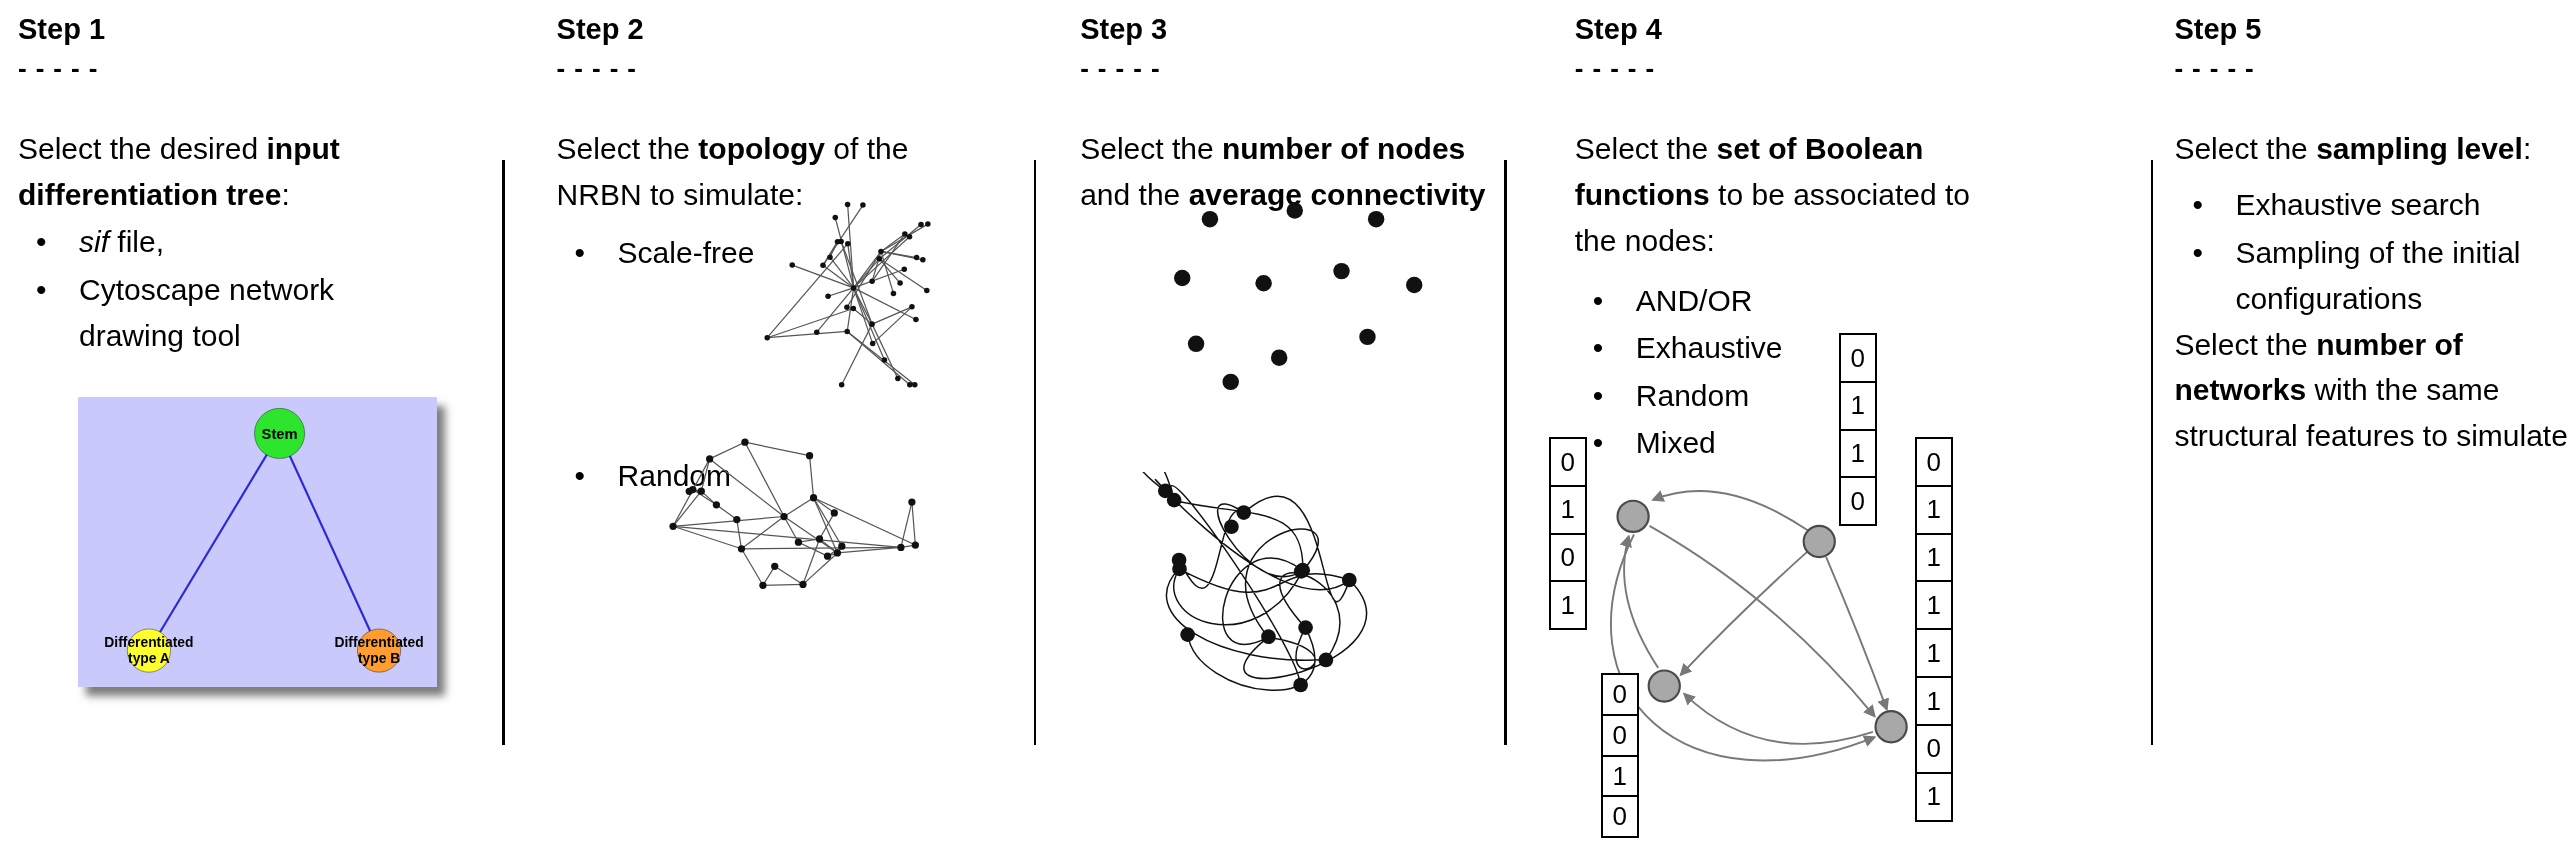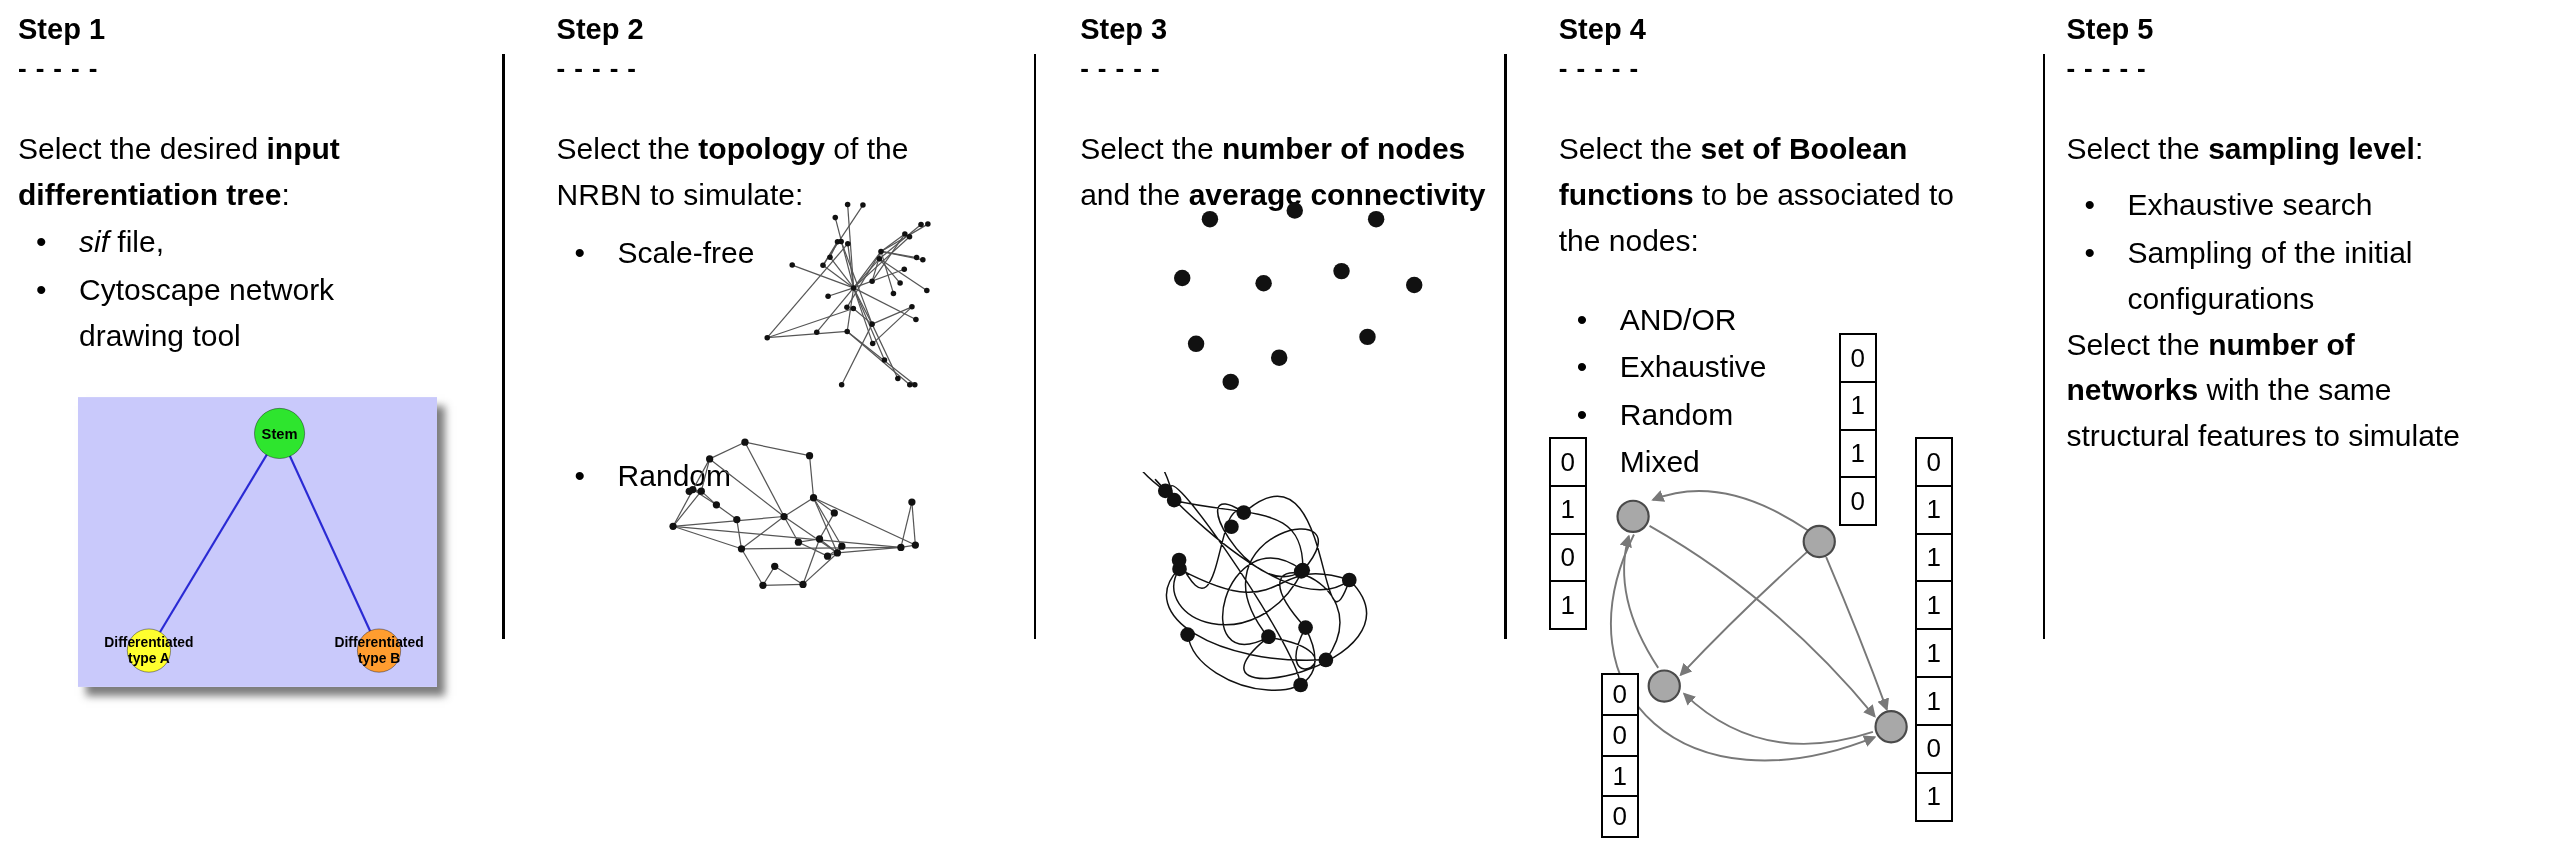--- a/index.html
+++ b/index.html
@@ -1,39 +1,39 @@
 <!DOCTYPE html>
 <html style="font-size:14px"><head>
 <meta charset="utf-8">
 <style>
   *{box-sizing:border-box;margin:0;padding:0}
   html,body{width:2576px;height:851px}
   body{background:#fff;color:#000;font-family:"Liberation Sans","DejaVu Sans",sans-serif;overflow:hidden}
-  .page{display:flex;width:2576px;height:851px;align-items:flex-start}
+  .page{display:flex;width:2576px;height:851px;align-items:center}
   .col{position:relative;flex:none;height:100%;padding-top:14px}
   .col1{width:502px;padding-left:18px}
   .col2{width:529px;padding-left:52px}
   .col3{width:468px;padding-left:44px}
-  .col4{width:536px;padding-left:52px}
+  .col4{width:644px;padding-left:68px}
   .col5{width:478px;padding-left:21px}
   .divider{flex:none;width:2.6px;height:585px;margin-top:54px;background:#000}
   .step-title{font-size:29px;font-weight:700;line-height:1.1}
   .dashes{font-size:26px;font-weight:700;margin-top:7px;margin-bottom:42px;letter-spacing:0.9px;white-space:pre}
   .body{font-size:30px;line-height:1.53}
   .bullets{list-style:none}
   .bullets li{position:relative;font-size:30px;line-height:1.53;padding-left:61px;margin-top:1.7px}
   .bullets li::before{content:"\2022";position:absolute;left:18px}
   .col1 .body{max-width:363px}
   .col1 .bullets{max-width:363px;margin-top:1px}
   .col2 .body{max-width:381px}
   .col2 .bullets{margin-top:12px}
   .col2 .li-random{margin-top:177px}
   .col3 .p2{}
   .col4 .body{max-width:407px}
-  .col4 .bullets{margin-top:33px}
+  .col4 .bullets{margin-top:14px}
   .col5 .body{max-width:415px}
   .col5 .bullets{max-width:415px;margin-top:10.4px}
   .col5 .p2{}
   .tree-svg{display:block;margin:38px 0 0 60px;box-shadow:7.8px 8.7px 7.8px rgba(70,70,70,.7)}
   .tree-label{font-size:16px;font-weight:700;text-anchor:middle;fill:#000}
   .stem-label{font-size:17px}
   .node-outline{stroke:rgba(0,0,0,.45);stroke-width:1}
   .abs{position:absolute}
   .sf-net{left:212px;top:191px}
   .rnd-net{left:153px;top:425px}

